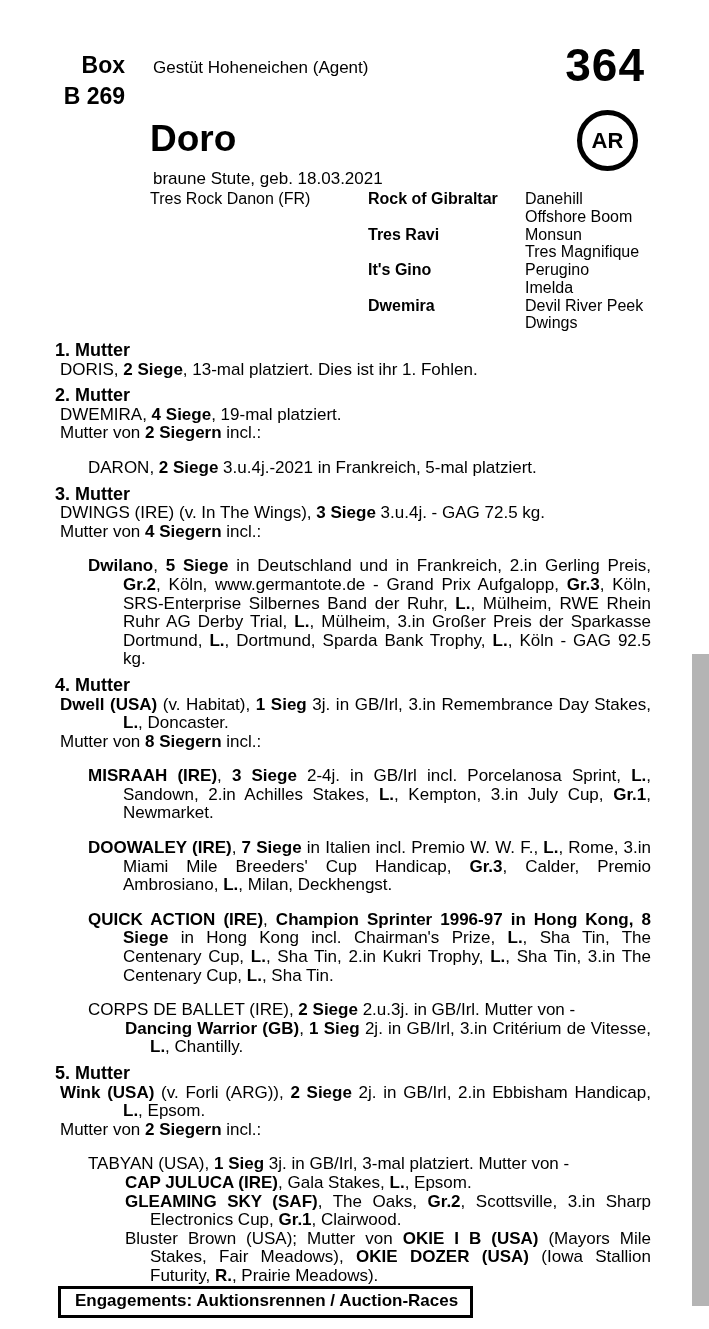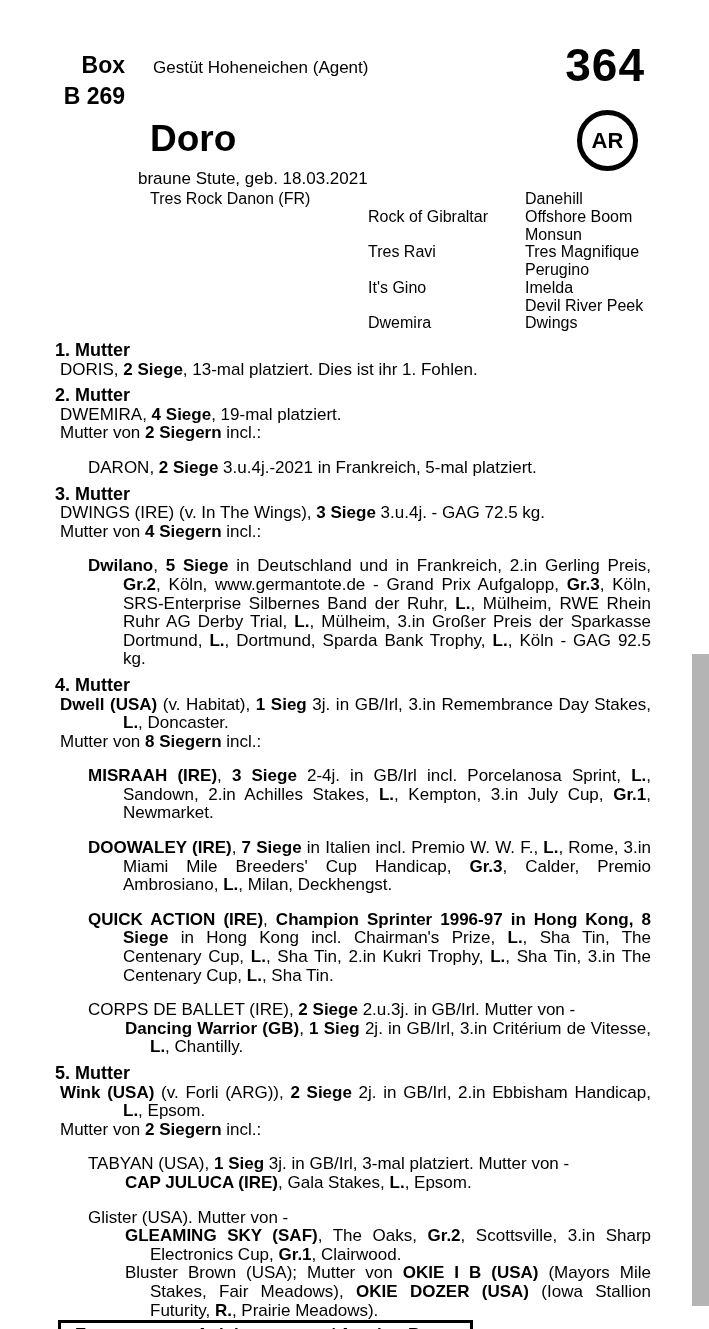--- a/index.html
+++ b/index.html
@@ -22,34 +22,34 @@
   }
   .consignor { position: absolute; left: 153px; top: 58px; font-size: 17px; }
   .lot-number {
     position: absolute; right: 64px; top: 40px;
     font-weight: bold; font-size: 46px; line-height: 1.1; letter-spacing: 1px;
   }
   .horse-name {
     position: absolute; left: 150px; top: 117px;
     font-weight: bold; font-size: 37px; line-height: 1.2;
   }
-  .horse-desc { position: absolute; left: 138px; top: 169px; font-size: 17px; }
+  .horse-desc { position: absolute; left: 153px; top: 169px; font-size: 17px; }
   .ar-badge {
     position: absolute; left: 577px; top: 110px;
     width: 51px; height: 51px; border: 5px solid #000; border-radius: 50%;
     display: flex; align-items: center; justify-content: center;
     font-weight: bold; font-size: 22px;
   }
   
   .pedigree { margin-left: 150px; width: 512px; display: flex; font-size: 16px; }
   .ped-col1 { width: 218px; }
   .ped-col2 { width: 157px; }
   .ped-col3 { flex: 1; }
   .ped-cell-parent { height: 71px; display: flex; flex-direction: column; justify-content: flex-start; }
-  .ped-cell-gp { height: 35.5px; display: flex; align-items: flex-end; }
+  .ped-cell-gp { height: 35.5px; display: flex; align-items: flex-start; font-weight: bold; }
   .ped-ggp { height: 17.75px; line-height: 17.75px; white-space: nowrap; }
   
   .qualifier { text-align: center; font-weight: bold; font-size: 17px; margin-top: 4px; }
   
   .sections { padding: 2px 58px 0 55px; font-size: 17px; line-height: 18.6px; }
   .sec-heading { font-size: 18px; font-weight: bold; margin: 7px 0 1px 0; }
   .para { margin: 0; text-align: justify; }
   .lvl0 { padding-left: 68px; text-indent: -63px; }
   .lvl1 { padding-left: 68px; text-indent: -35px; margin-top: 16px; }
   .lvl2 { padding-left: 95px; text-indent: -25px; }
@@ -134,21 +134,20 @@
       <p class="para lvl1"><b>MISRAAH (IRE)</b><span>, </span><b>3 Siege</b><span> 2-4j. in GB/Irl incl. Porcelanosa Sprint, </span><b>L.</b><span>, Sandown, 2.in Achilles Stakes, </span><b>L.</b><span>, Kempton, 3.in July Cup, </span><b>Gr.1</b><span>, Newmarket.</span></p>
       <p class="para lvl1"><b>DOOWALEY (IRE)</b><span>, </span><b>7 Siege</b><span> in Italien incl. Premio W. W. F., </span><b>L.</b><span>, Rome, 3.in Miami Mile Breeders' Cup Handicap, </span><b>Gr.3</b><span>, Calder, Premio Ambrosiano, </span><b>L.</b><span>, Milan, Deckhengst.</span></p>
       <p class="para lvl1"><b>QUICK ACTION (IRE)</b><span>, </span><b>Champion Sprinter 1996-97 in Hong Kong, 8 Siege</b><span> in Hong Kong incl. Chairman's Prize, </span><b>L.</b><span>, Sha Tin, The Centenary Cup, </span><b>L.</b><span>, Sha Tin, 2.in Kukri Trophy, </span><b>L.</b><span>, Sha Tin, 3.in The Centenary Cup, </span><b>L.</b><span>, Sha Tin.</span></p>
       <p class="para lvl1"><span>CORPS DE BALLET (IRE), </span><b>2 Siege</b><span> 2.u.3j. in GB/Irl. Mutter von -</span></p>
       <p class="para lvl2"><b>Dancing Warrior (GB)</b><span>, </span><b>1 Sieg</b><span> 2j. in GB/Irl, 3.in Critérium de Vitesse, </span><b>L.</b><span>, Chantilly.</span></p>
       <div class="sec-heading">5. Mutter</div>
       <p class="para lvl0"><b>Wink (USA)</b><span> (v. Forli (ARG)), </span><b>2 Siege</b><span> 2j. in GB/Irl, 2.in Ebbisham Handicap, </span><b>L.</b><span>, Epsom.</span></p>
       <p class="para lvl0"><span>Mutter von </span><b>2 Siegern</b><span> incl.:</span></p>
       <p class="para lvl1"><span>TABYAN (USA), </span><b>1 Sieg</b><span> 3j. in GB/Irl, 3-mal platziert. Mutter von -</span></p>
       <p class="para lvl2"><b>CAP JULUCA (IRE)</b><span>, Gala Stakes, </span><b>L.</b><span>, Epsom.</span></p>
-      <p class="para lvl1"><span>Glister (USA). Mutter von -</span></p>
       <p class="para lvl2"><b>GLEAMING SKY (SAF)</b><span>, The Oaks, </span><b>Gr.2</b><span>, Scottsville, 3.in Sharp Electronics Cup, </span><b>Gr.1</b><span>, Clairwood.</span></p>
       <p class="para lvl2"><span>Bluster Brown (USA); Mutter von </span><b>OKIE I B (USA)</b><span> (Mayors Mile Stakes, Fair Meadows), </span><b>OKIE DOZER (USA)</b><span> (Iowa Stallion Futurity, </span><b>R.</b><span>, Prairie Meadows).</span></p>
     </main>
 
   <div class="engagements">
     <span class="engagements-box">Engagements: Auktionsrennen / Auction-Races</span>
   </div>
 
   <div class="page-number">487</div>
 

